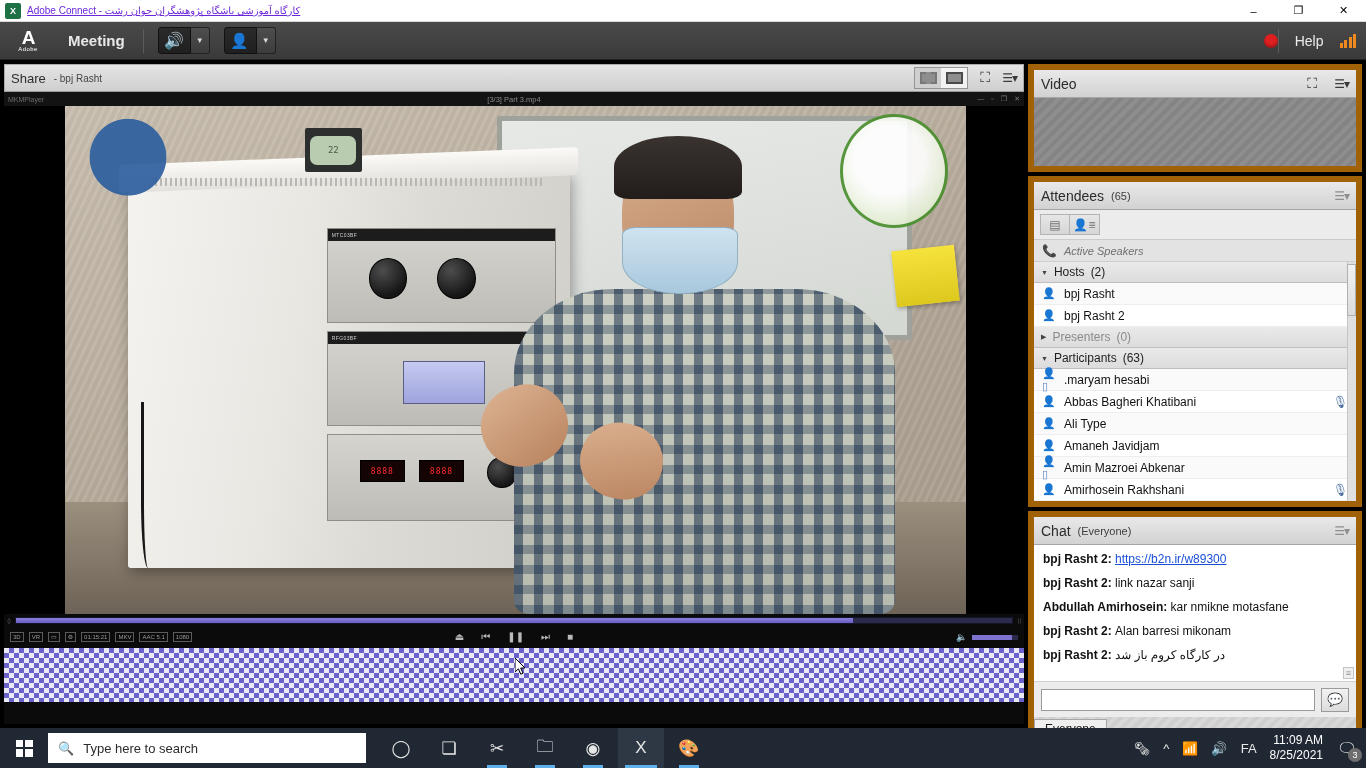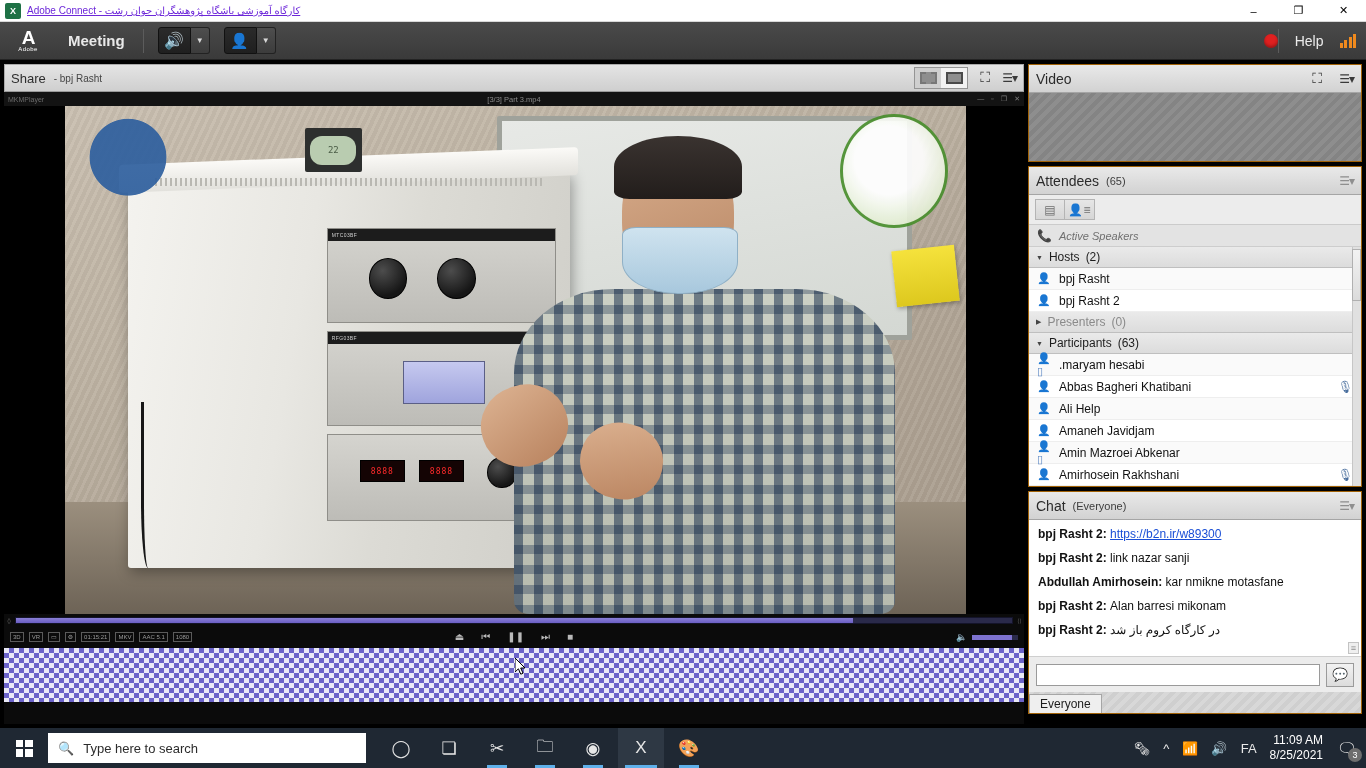--- a/index.html
+++ b/index.html
@@ -118,21 +118,21 @@
   .cabinet{position:absolute;left:7%;top:13%;width:49%;height:78%;
      background:linear-gradient(100deg,#f4f3ef 0%,#e8e7e2 38%,#dcdbd5 60%,#cfcec8 100%);
      border-radius:3px;box-shadow:2px 4px 14px rgba(0,0,0,.35);}
   .cab-top{position:absolute;left:-2%;top:-4%;width:104%;height:7%;
      background:linear-gradient(#fbfaf7,#e2e1dc);border-radius:4px;
      transform:skewY(-2.2deg);}
   .cab-vent{position:absolute;left:6%;top:1.4%;width:88%;height:2%;
      background:repeating-linear-gradient(90deg,#b9b8b2 0 2px,transparent 2px 5px);}
   .meter{position:absolute;left:40%;top:-11%;width:13%;height:11%;
      background:#2d2f2e;border-radius:2px;display:flex;align-items:center;justify-content:center;}
-  .meter .lcd{width:80%;height:66%;background:#b9ccb0;border-radius:12px;
+  .meter .lcd{width:80%;height:66%;background:#b9ccb0;border-radius:7px;
      color:#4a5c46;font-family:"DejaVu Sans Mono",monospace;font-size:9px;
      display:flex;align-items:center;justify-content:center;}
   .panel{position:absolute;left:45%;width:52%;background:linear-gradient(#d5d4cf,#bdbcb7);
      border:1px solid #8f8e89;}
   .panel-hdr{height:12px;background:#1c1c1c;color:#cfcfcf;font-size:5px;
      display:flex;align-items:center;padding-left:4px;letter-spacing:.4px;}
   .panel-hdr.b{background:#1c1c1c;}
   .p1{top:14%;height:24%;}
   .p2{top:40%;height:24%;}
   .p3{top:66%;height:22%;}
@@ -184,21 +184,21 @@
   .mini-box{border:1px solid #5b5b5b;color:#9a9a9a;font-size:6px;padding:0 2px;height:10px;line-height:9px;}
   .center-ctrls{position:absolute;left:0;right:0;display:flex;justify-content:center;gap:17px;color:#b9b9b9;font-size:10px;pointer-events:none;}
   .right-ctrls{margin-left:auto;display:flex;align-items:center;gap:4px;}
   .volbar{width:46px;height:5px;background:#2a2a4a;}
   .volfill{width:86%;height:100%;background:#7d72cf;}
   .checker{height:54px;background:
       repeating-conic-gradient(#6b63c9 0% 25%, #e9e9f7 0% 50%) 0 0/10px 10px;}
 
   
   .right-col { position: absolute; left: 1028px; top: 4px; width: 334px; height: 660px; }
-  .pod { background: #f1f1f1; border: 1px solid #a16207; margin-bottom: 4px; }
+  .pod { background: #f1f1f1; border: 6px solid #a16207; margin-bottom: 4px; }
   .pod-bar {
     height: 28px; background: linear-gradient(#e9e9e9,#d2d2d2);
     border-bottom: 1px solid #a5a5a5; display: flex; align-items: center; padding: 0 7px;
   }
   .pod-bar .t { font-size: 14px; color: #2b2b2b; }
   .pod-bar .c { font-size: 11px; color: #3d3d3d; margin-left: 7px; }
   .pod-bar .r { margin-left: auto; display: flex; align-items: center; gap: 9px; }
 
   .video-body { height: 68px; background:
       repeating-linear-gradient(135deg,#8e8e8e 0 4px,#848484 4px 8px); }
@@ -490,21 +490,21 @@
                 <span class="uic part">👤▯</span>
                 <span>.maryam hesabi</span>
               </div>
               <div class="att-row">
                 <span class="uic part">👤</span>
                 <span>Abbas Bagheri Khatibani</span>
                 <span class="mic-ic">🎙</span>
               </div>
               <div class="att-row">
                 <span class="uic part">👤</span>
-                <span>Ali Help</span>
+                <span>Ali Type</span>
               </div>
               <div class="att-row">
                 <span class="uic part">👤</span>
                 <span>Amaneh Javidjam</span>
               </div>
               <div class="att-row">
                 <span class="uic part">👤▯</span>
                 <span>Amin Mazroei Abkenar</span>
               </div>
               <div class="att-row">

